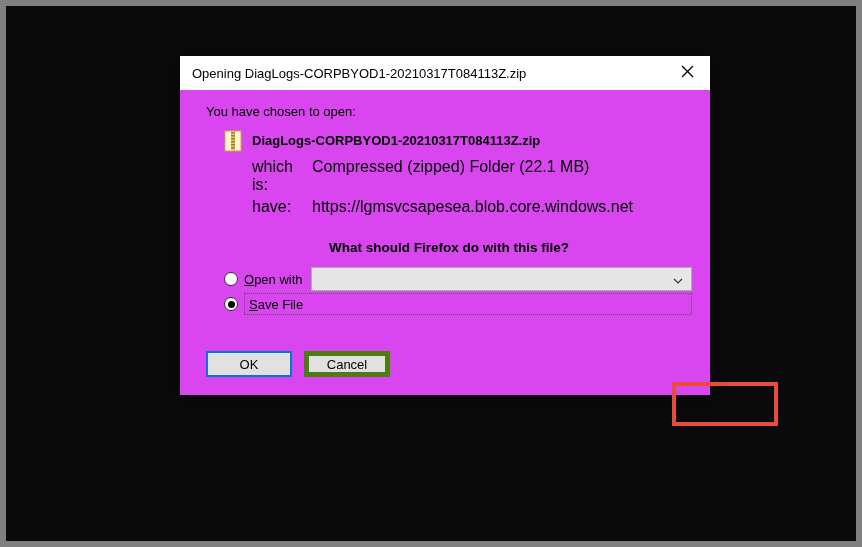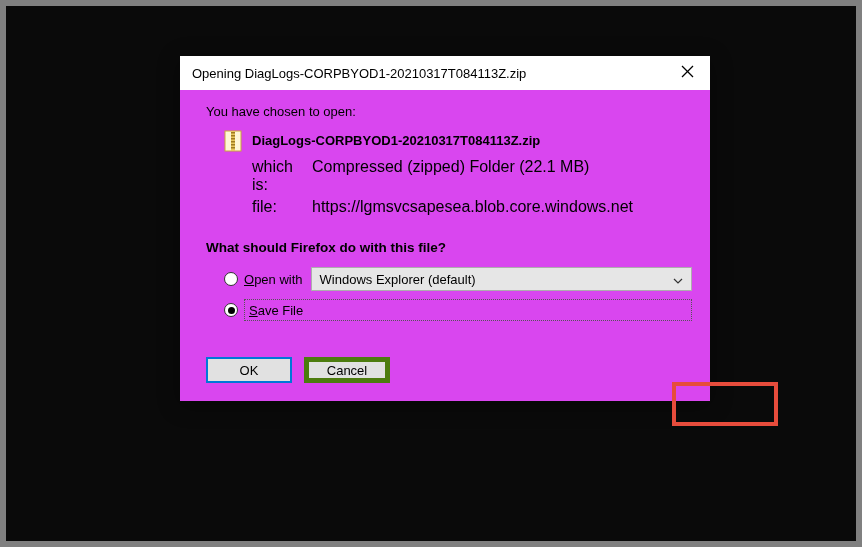--- a/index.html
+++ b/index.html
@@ -61,26 +61,27 @@
     margin-bottom:4px;
     font-size:16px;
     display:flex;
   }
   .det-label { width:60px; }
   .question {
     font-weight:700;
     margin-top:24px;
     margin-bottom:12px;
     font-size:13.5px;
+    text-align:center;
   }
   .option-row {
     display:flex;
     align-items:center;
     margin-left:18px;
-    margin-bottom:8px;
+    margin-bottom:2px;
     text-align:center;
   }
   .radio {
     width:14px; height:14px;
     border:1px solid #333;
     border-radius:50%;
     margin-right:6px;
     display:flex; align-items:center; justify-content:center;
     flex-shrink:0;
     background:#fff;
@@ -171,31 +172,30 @@
         </svg>
       </span>
       <div class="filename">DiagLogs-CORPBYOD1-20210317T084113Z.zip</div>
     </div>
 
     <div class="details">
       <div class="det-label">which is:</div>
       <div>Compressed (zipped) Folder (22.1 MB)</div>
     </div>
     <div class="details">
-      <div class="det-label">file:</div>
+      <div class="det-label">have:</div>
       <div>https://lgmsvcsapesea.blob.core.windows.net</div>
     </div>
 
     <div class="question">What should Firefox do with this file?</div>
 
     <div class="option-row">
       <div class="radio"></div>
       <div class="radio-label"><span class="underline">O</span><span>pen with</span></div>
       <div class="combo">
-        <span>Windows Explorer (default)</span>
         <span class="chev">
           <svg viewBox="0 0 10 6">
               <polyline points="1,1 5,5 9,1" fill="none" stroke="#333" stroke-width="1.2"></polyline>
             </svg>
         </span>
       </div>
     </div>
 
     <div class="option-row">
       <div class="radio checked"></div>

